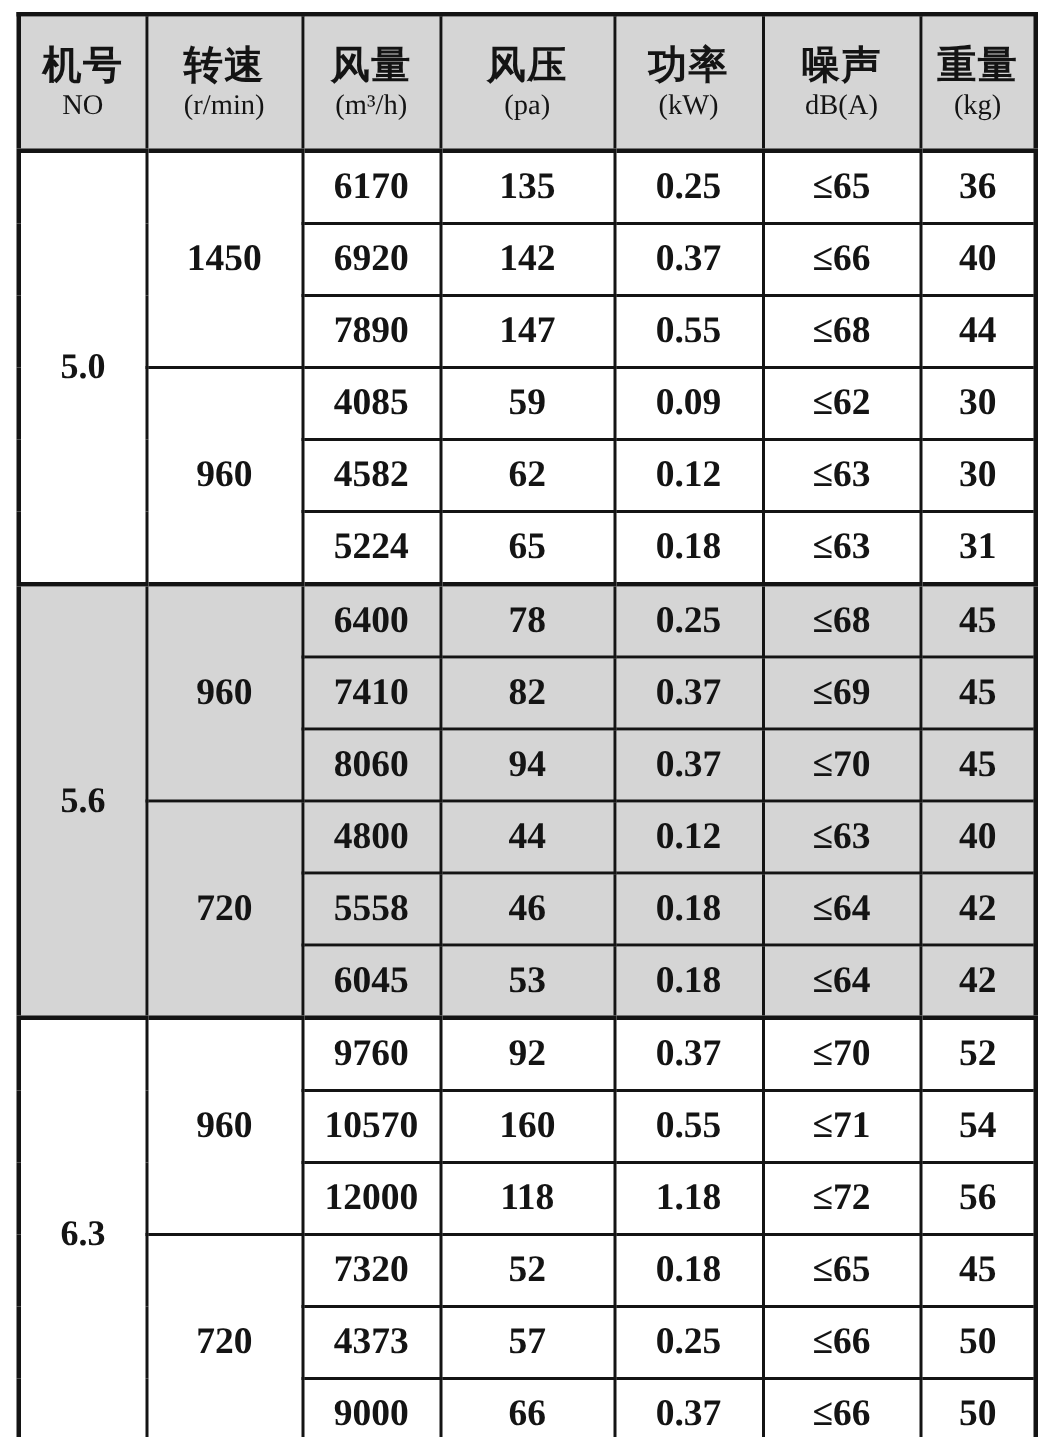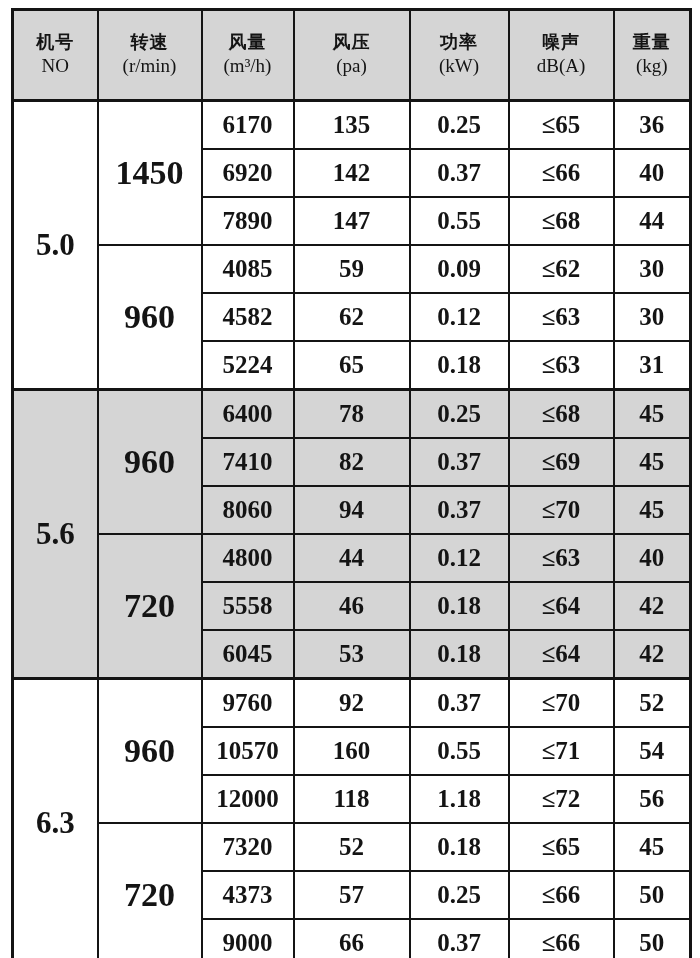--- a/index.html
+++ b/index.html
@@ -30,40 +30,40 @@
     color: #141414;
     padding: 0;
     overflow: hidden;
   }
   thead th {
     background: var(--shade, #d5d5d5);
     height: 88px;
     font-weight: bold;
   }
   .h-line1 {
-    font-size: 18px;
+    font-size: 26px;
     line-height: 1.2;
     font-weight: bold;
     letter-spacing: 1px;
   }
   .h-line2 {
     font-size: 19px;
     line-height: 1.25;
     font-weight: normal;
   }
   tbody td {
     font-size: 25px;
     font-weight: bold;
     height: 46px;
   }
   td.no-cell {
-    font-size: 31px;
+    font-size: 24px;
   }
   td.speed-cell {
-    font-size: 34px;
+    font-size: 25px;
   }
   tr.shaded td {
     background: var(--shade, #d5d5d5);
   }
   tr.group-start td {
     border-top: 3px solid var(--border, #141414);
   }
 </style>
 </head>
 <body>

